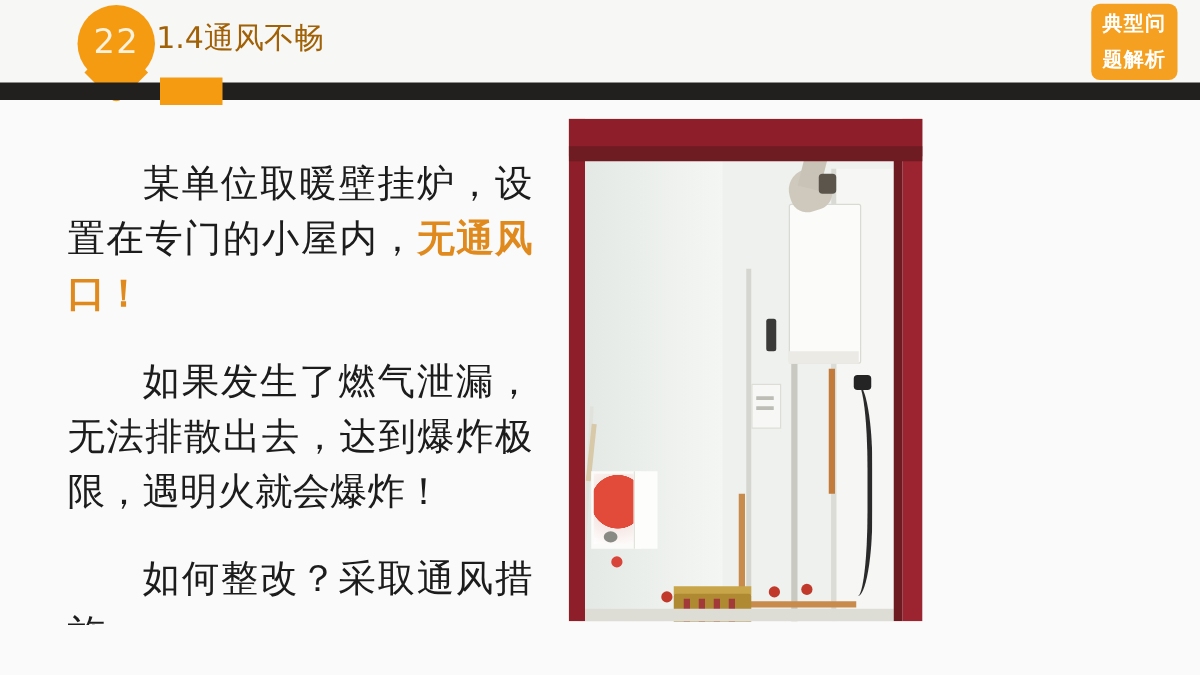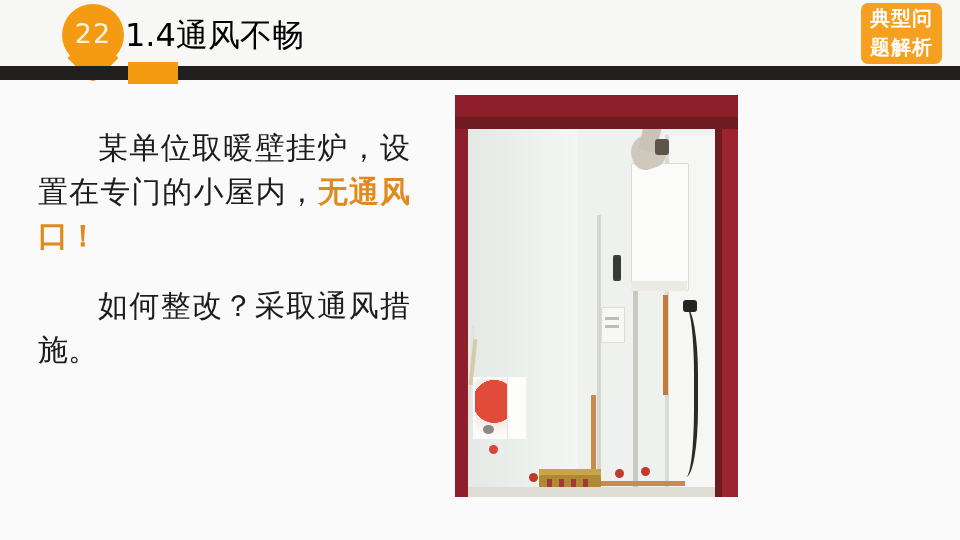--- a/index.html
+++ b/index.html
@@ -29,40 +29,40 @@
   .pin-num{
     position:absolute;left:0;top:0;width:62px;height:58px;
     display:flex;align-items:center;justify-content:center;
     color:#fdf2dd;font-size:27px;font-weight:400;letter-spacing:1px;
     z-index:3;
   }
   .pin-foot{position:absolute;left:128px;top:62px;width:50px;height:22px;background:#f59b12;z-index:4;}
 
   .slide-title{
     position:absolute;left:125px;top:14px;
-    font-size:32px;color:#000000;letter-spacing:0px;
+    font-size:24px;color:#a16207;letter-spacing:0px;
     white-space:nowrap;
   }
 
   .hdr-right{position:absolute;right:18px;top:3px;height:62px;display:flex;align-items:flex-start;}
   .tab-active{
     background:#f5a020;color:#ffffff;font-weight:bold;
-    font-size:20px;line-height:29px;border-radius:7px;
+    font-size:16px;line-height:29px;border-radius:7px;
     padding:1px 9px 2px 9px;text-align:center;
     letter-spacing:1px;
   }
   .tab-plain{
     color:#4a4a4a;font-size:20px;line-height:29px;
     padding:1px 7px 2px 9px;text-align:center;letter-spacing:1px;
   }
   .tab-line{display:block;white-space:nowrap;}
 
   
   .body-text{
-    position:absolute;left:38px;top:126px;width:372px;
+    position:absolute;left:54px;top:126px;width:372px;
     font-size:30px;line-height:44px;color:#1c1c1c;
     letter-spacing:0px;text-align:justify;font-family:Liberation Serif, serif;
   }
   .para{margin:0 0 26px 0;text-indent:2em;}
   .para:last-child{margin-bottom:0;}
   .hl{color:#e08a1e;font-weight:bold;}
 
   
   .photo{
     position:absolute;left:455px;top:95px;width:283px;height:402px;
@@ -150,20 +150,21 @@
         <span class="tab-line">题解析</span>
       </div>
     </div>
   </div>
 
   <div class="blackbar"></div>
   <div class="pin-foot"></div>
 
   <div class="body-text">
     <p class="para"><span>某单位取暖壁挂炉，设置在专门的小屋内，</span><span class="hl">无通风口！</span></p>
+    <p class="para"><span>如果发生了燃气泄漏，无法排散出去，达到爆炸极限，遇明火就会爆炸！</span></p>
     <p class="para"><span>如何整改？采取通风措施。</span></p>
   </div>
 
   <div class="photo">
     <div class="ph-frame"></div>
     <div class="ph-wall"></div>
     <div class="ph-wall-sh"></div>
     <div class="ph-col"></div>
     <div class="ph-col-edge"></div>
 

